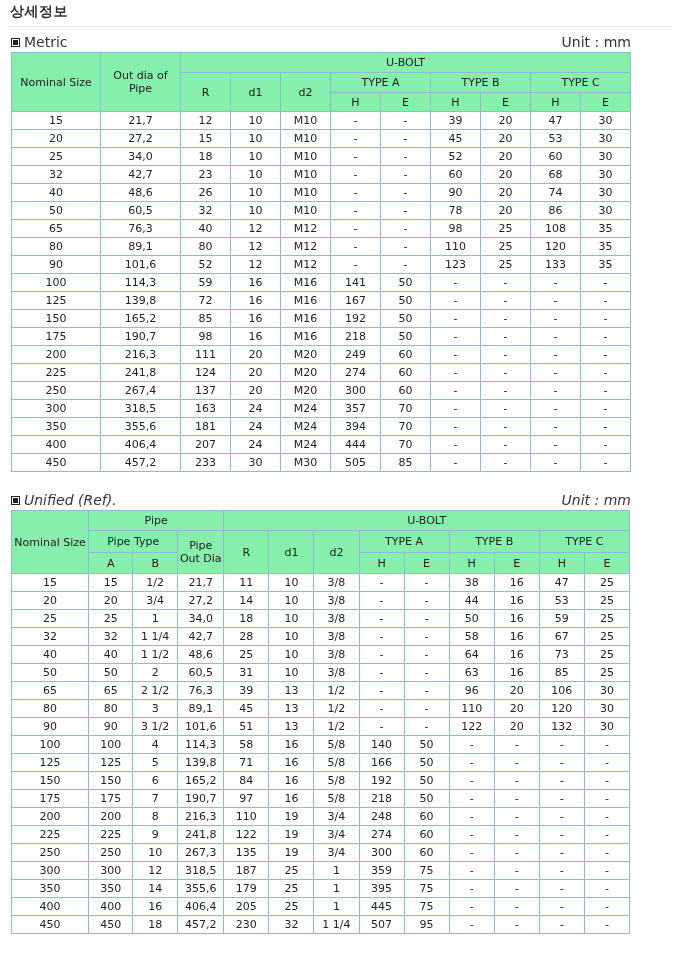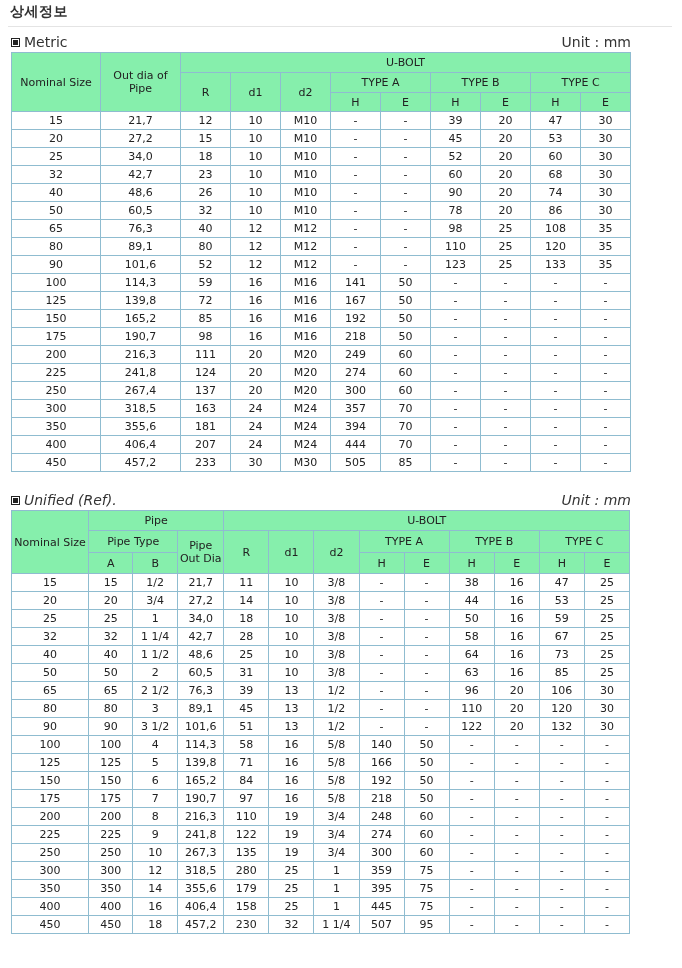--- a/index.html
+++ b/index.html
@@ -622,21 +622,21 @@
         <td>-</td>
         <td>-</td>
         <td>-</td>
         <td>-</td>
       </tr>
       <tr>
         <td>300</td>
         <td>300</td>
         <td>12</td>
         <td>318,5</td>
-        <td>280</td>
+        <td>187</td>
         <td>25</td>
         <td>1</td>
         <td>359</td>
         <td>75</td>
         <td>-</td>
         <td>-</td>
         <td>-</td>
         <td>-</td>
       </tr>
       <tr>
@@ -652,21 +652,21 @@
         <td>-</td>
         <td>-</td>
         <td>-</td>
         <td>-</td>
       </tr>
       <tr>
         <td>400</td>
         <td>400</td>
         <td>16</td>
         <td>406,4</td>
-        <td>158</td>
+        <td>205</td>
         <td>25</td>
         <td>1</td>
         <td>445</td>
         <td>75</td>
         <td>-</td>
         <td>-</td>
         <td>-</td>
         <td>-</td>
       </tr>
       <tr>

